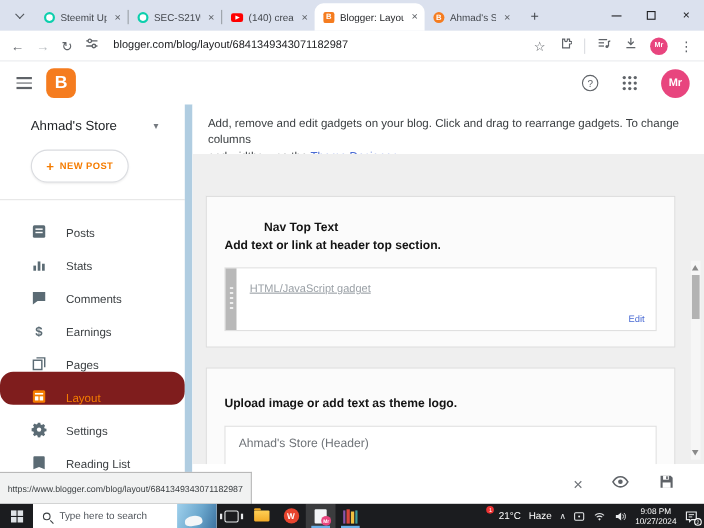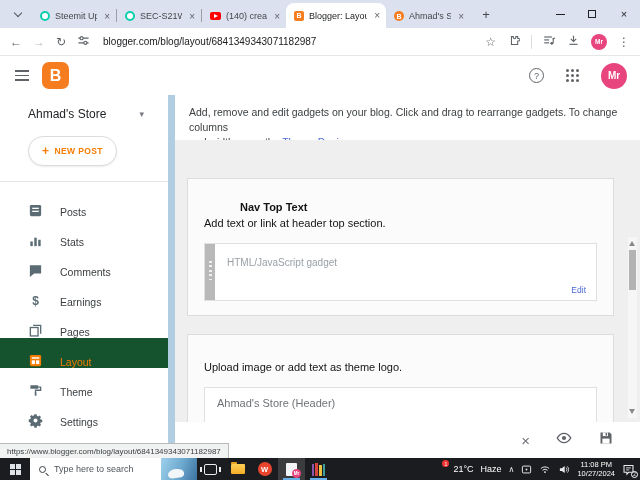--- a/index.html
+++ b/index.html
@@ -51,59 +51,59 @@
 
 
 .sidebar { position:absolute; left:0; top:0; width:168px; height:100%; background:#fff; }
 .blog-row { display:flex; align-items:center; padding:12px 24px 0 28px; font-size:12px; color:#212427; }
 .blog-caret { margin-left:auto; color:#757a80; font-size:9px; }
 .new-post-btn { display:inline-flex; align-items:center; gap:5px; margin:15px 0 0 28px; padding:7px 13px; border:1px solid #dadce0; border-radius:16px; background:#fff; font-size:8.5px; font-weight:bold; letter-spacing:.4px; color:#f57c00; box-shadow:0 1px 2px rgba(0,0,0,.08); }
 .new-post-plus { font-size:12px; font-weight:bold; }
 .side-divider { margin-top:15px; border-top:1px solid #e6e6e6; }
 .side-menu { margin-top:6px; }
 .side-item { height:30px; display:flex; align-items:flex-end; padding-left:28px; gap:17px; font-size:10.5px; color:#3c4043; }
-.side-item.selected { background:#14532d; color:#f57c00; }
+.side-item.selected { background:#7f1d1d; color:#f57c00;border-radius:12px; }
 .sicon { width:15px; height:15px; display:flex; align-items:center; justify-content:center; }
 .sicon svg { width:15px; height:15px; }
 .dollar { font-size:12px; font-weight:bold; color:#5b6b74; width:15px; text-align:center; }
 
 
 .vstrip { position:absolute; left:168px; top:0; width:7px; height:355px; background:#b0cde1; }
 
 
 .main { position:absolute; left:175px; top:0; right:0; height:100%; background:#fff; }
 .desc { padding:10px 16px 0 14px; font-size:10.5px; line-height:15px; color:#3c4043; }
 .desc a { color:#4a6bd4; text-decoration:none; }
 
 .gadget-area { position:absolute; top:45px; left:0; right:0; bottom:36px; background:#efefef; overflow:hidden; padding:38px 26px 0 12px; }
 .section { background:#fbfbfb; border:1px solid #dcdcdc; padding:22px 16px 14px; margin-bottom:18px; }
 .sec-title { font-size:11px; font-weight:bold; color:#141414;padding-left:36px; }
-.sec-sub { font-size:11px; font-weight:normal; color:#141414; margin-top:4px; }
+.sec-sub { font-size:11px; font-weight:bold; color:#141414; margin-top:4px; }
 .gadget-card { position:relative; margin-top:14px; background:#fff; border:1px solid #e0e0e0; height:58px; display:flex; }
 .drag-handle { width:10px; background:#b9b9b9; display:flex; align-items:center; justify-content:center; }
 .drag-handle i { display:block; width:3px; height:22px; background-image:repeating-linear-gradient(#efefef 0 1.5px, transparent 1.5px 4.5px); }
 .gadget-body { padding:9px 12px; }
 .gadget-name { font-size:11px; color:#6f7378; }
-.gadget-type { font-size:10px; color:#9aa0a6; margin-top:4px; }
+.gadget-type { font-size:10px; color:#9aa0a6; margin-top:4px;text-decoration:underline; }
 .edit-link { position:absolute; right:10px; bottom:5px; font-size:8.5px; color:#4a6bd4; }
 
 
 .area-scroll { position:absolute; top:142px; right:3px; width:9px; bottom:40px; background:#f6f6f6; }
 .sb-arrow { position:absolute; left:1px; width:0; height:0; border-left:3.5px solid transparent; border-right:3.5px solid transparent; }
 .sb-up { top:4px; border-bottom:5px solid #8a8a8a; }
 .sb-down { bottom:4px; border-top:5px solid #8a8a8a; }
 .sb-thumb { position:absolute; top:13px; left:1px; width:7px; height:40px; background:#b3b3b3; }
 
 
 .bottom-bar { position:absolute; left:0; right:0; bottom:0; height:36px; background:#fff; display:flex; align-items:center; justify-content:flex-end; gap:26px; padding-right:26px; }
 .bb-close { font-size:15px; color:#6f7378; }
 .bb-ic svg { width:16px; height:16px; }
 
 
-.status-tip { position:absolute; left:0; bottom:22px; height:15px; background:#f1f2f2; border:1px solid #b9b9b9; border-left:none; border-bottom:none; font-size:8px; color:#3c4043; display:flex; align-items:center; padding:0 7px; white-space:nowrap; }
+.status-tip { position:absolute; left:0; bottom:22px; height:29px; background:#f1f2f2; border:1px solid #b9b9b9; border-left:none; border-bottom:none; font-size:8px; color:#3c4043; display:flex; align-items:center; padding:0 7px; white-space:nowrap; }
 
 
 .taskbar { position:absolute; left:0; bottom:0; width:640px; height:22px; background:#1b1c1f; display:flex; align-items:stretch; color:#fff; }
 .tb-start { width:30px; display:flex; align-items:center; justify-content:center; }
 .win-logo { display:grid; grid-template-columns:5px 5px; grid-gap:1px; }
 .win-logo span { width:5px; height:5px; background:#dfe2e6; }
 .tb-search { width:167px; background:#fff; display:flex; align-items:center; gap:8px; padding-left:9px; position:relative; overflow:hidden; }
 .mag { width:7px; height:7px; border:1.4px solid #3c4043; border-radius:50%; position:relative; flex:0 0 auto; }
 .mag::after { content:""; position:absolute; width:4px; height:1.4px; background:#3c4043; transform:rotate(45deg); left:5px; top:7px; }
 .tb-search-text { font-size:9px; color:#50555b; white-space:nowrap; }
@@ -308,30 +308,20 @@
                 <rect x="4" y="4.5" width="8" height="1.6" fill="#fff"></rect>
                 <rect x="4" y="7.8" width="3.4" height="4" fill="#fff"></rect>
                 <rect x="8.6" y="7.8" width="3.4" height="4" fill="#fff"></rect>
               </svg>
             </span>
           <span>Layout</span>
         </div>
         <div class="side-item">
           <span class="sicon">
               <svg viewBox="0 0 16 16">
-                <rect x="2.5" y="2.5" width="8.5" height="3.6" rx="0.6" fill="#5b6b74"></rect>
-                <path d="M11 4.3h2.5v3.4H8v3" fill="none" stroke="#5b6b74" stroke-width="1.4"></path>
-                <rect x="7.2" y="10" width="1.8" height="3.6" fill="#5b6b74"></rect>
-              </svg>
-            </span>
-          <span>Theme</span>
-        </div>
-        <div class="side-item">
-          <span class="sicon">
-              <svg viewBox="0 0 16 16">
                 <path fill="#5b6b74" d="M6.8 1.3h2.4l.3 1.7 1.3.6 1.4-1 1.7 1.7-1 1.4.6 1.3 1.7.3v2.4l-1.7.3-.6 1.3 1 1.4-1.7 1.7-1.4-1-1.3.6-.3 1.7H6.8l-.3-1.7-1.3-.6-1.4 1-1.7-1.7 1-1.4-.6-1.3-1.7-.3V6.8l1.7-.3.6-1.3-1-1.4 1.7-1.7 1.4 1 1.3-.6z"></path>
                 <circle cx="8" cy="8" r="2.1" fill="#fff"></circle>
               </svg>
             </span>
           <span>Settings</span>
         </div>
         <div class="side-item">
           <span class="sicon">
               <svg viewBox="0 0 16 16">
                 <path d="M3.5 2h9a1 1 0 011 1v11.5L8 12.2l-5.5 2.3V3a1 1 0 011-1z" fill="#5b6b74"></path>
@@ -464,21 +454,21 @@
             <circle cx="8" cy="11.8" r="1.4" fill="#e8eaec"></circle>
           </svg>
         </span>
       <span>
           <svg width="12" height="11" viewBox="0 0 16 16">
             <path d="M2 6h2.8L9 2.8v10.4L4.8 10H2z" fill="#e8eaec"></path>
             <path d="M11 5.2a4 4 0 010 5.6M12.8 3.4a6.5 6.5 0 010 9.2" fill="none" stroke="#e8eaec" stroke-width="1.2"></path>
           </svg>
         </span>
       <span class="clock">
-        <div>11:08 PM</div>
+        <div>9:08 PM</div>
         <div>10/27/2024</div>
       </span>
       <span class="notif">
         <svg width="13" height="13" viewBox="0 0 16 16">
             <path d="M2.5 3h11v8.5H8.2L6 13.7v-2.2H2.5z" fill="none" stroke="#e8eaec" stroke-width="1.3"></path>
             <path d="M5 6h6M5 8.5h4" stroke="#e8eaec" stroke-width="1.1"></path>
           </svg>
         <span class="nbadge">2</span>
       </span>
     </div>

